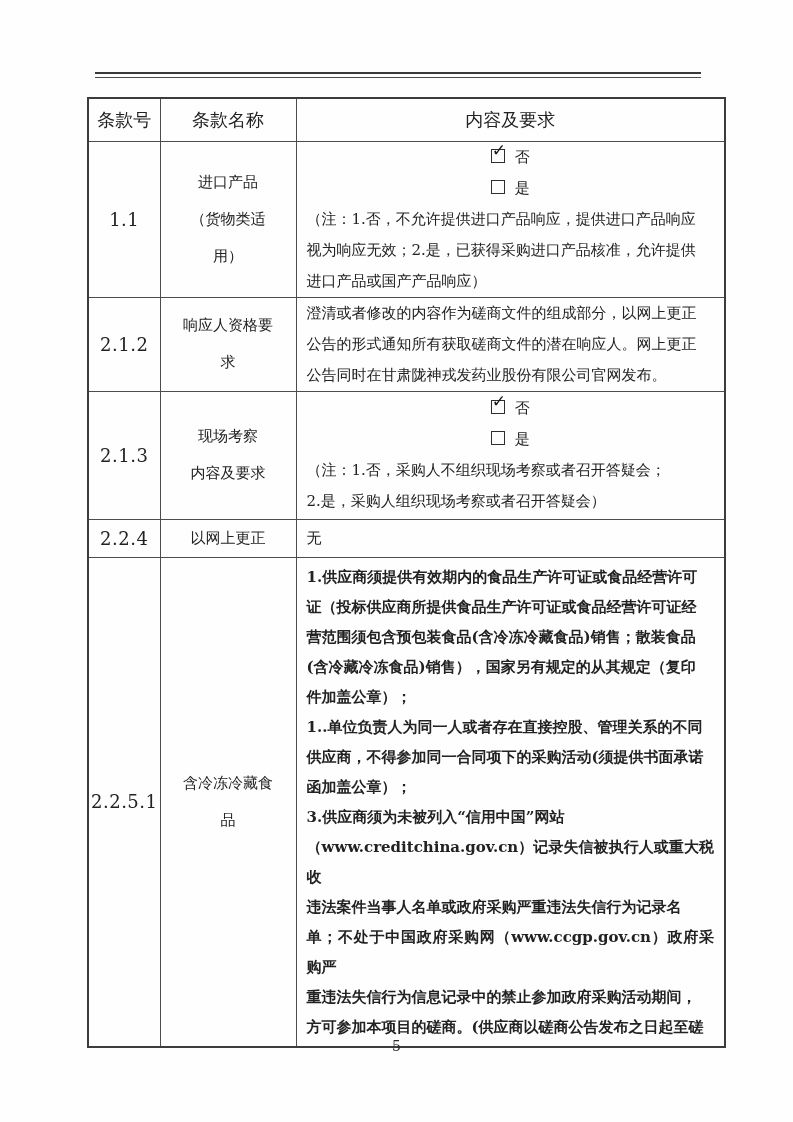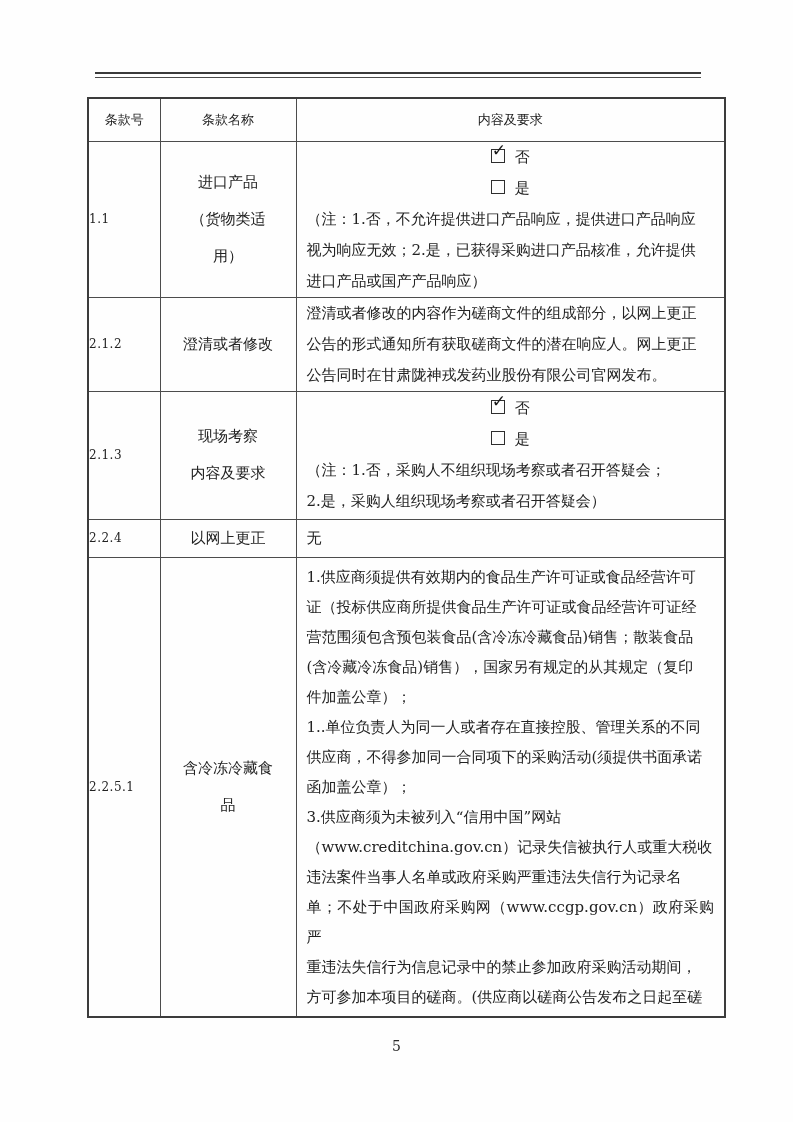--- a/index.html
+++ b/index.html
@@ -35,25 +35,26 @@
     font-size: 15px;
     color: #222222;
   }
   table.doc-table, table.doc-table td, table.doc-table th {
     border: 1px solid #4c4c4c;
   }
   table.doc-table { border: 2px solid #3c3c3c; }
   th, td { vertical-align: middle; }
   th {
     font-weight: normal;
-    font-size: 13px;
+    font-size: 18px;
     text-align: center;
   }
   td.no-cell {
-    font-size: 12px;
+    text-align: center;
+    font-size: 18px;
     letter-spacing: 0.5px;
   }
   td.name-cell {
     text-align: center;
     line-height: 37px;
     white-space: pre-line;
     padding: 0 20px;
   }
   td.content-cell {
     padding: 0 10px;
@@ -86,21 +87,21 @@
     font-weight: bold;
     line-height: 20px;
     color: #1a1a1a;
   }
   td.req-cell {
     padding: 4px 10px;
     line-height: 30px;
     text-align: justify;
     vertical-align: middle;
   }
-  .req-item { white-space: pre-line; }
+  .req-item { white-space: pre-line; font-weight: bold; }
   .page-number {
     position: absolute;
     left: 0;
     top: 1038px;
     width: 100%;
     text-align: center;
     font-size: 14px;
     color: #2a2a2a;
   }
 </style>
@@ -137,21 +138,21 @@
           <span class="cb"></span><span>是</span>
         </div>
         <div class="pre center">（注：1.否，不允许提供进口产品响应，提供进口产品响应
 视为响应无效；2.是，已获得采购进口产品核准，允许提供
 进口产品或国产产品响应）</div>
       </td>
     </tr>
 
     <tr style="height:90px;">
       <td class="no-cell">2.1.2</td>
-      <td class="name-cell">澄清或者修改</td>
+      <td class="name-cell">响应人资格要求</td>
       <td class="content-cell pre center">澄清或者修改的内容作为磋商文件的组成部分，以网上更正
 公告的形式通知所有获取磋商文件的潜在响应人。网上更正
 公告同时在甘肃陇神戎发药业股份有限公司官网发布。</td>
     </tr>
 
     <tr style="height:128px;">
       <td class="no-cell">2.1.3</td>
       <td class="name-cell">现场考察
 内容及要求</td>
       <td class="content-cell">

